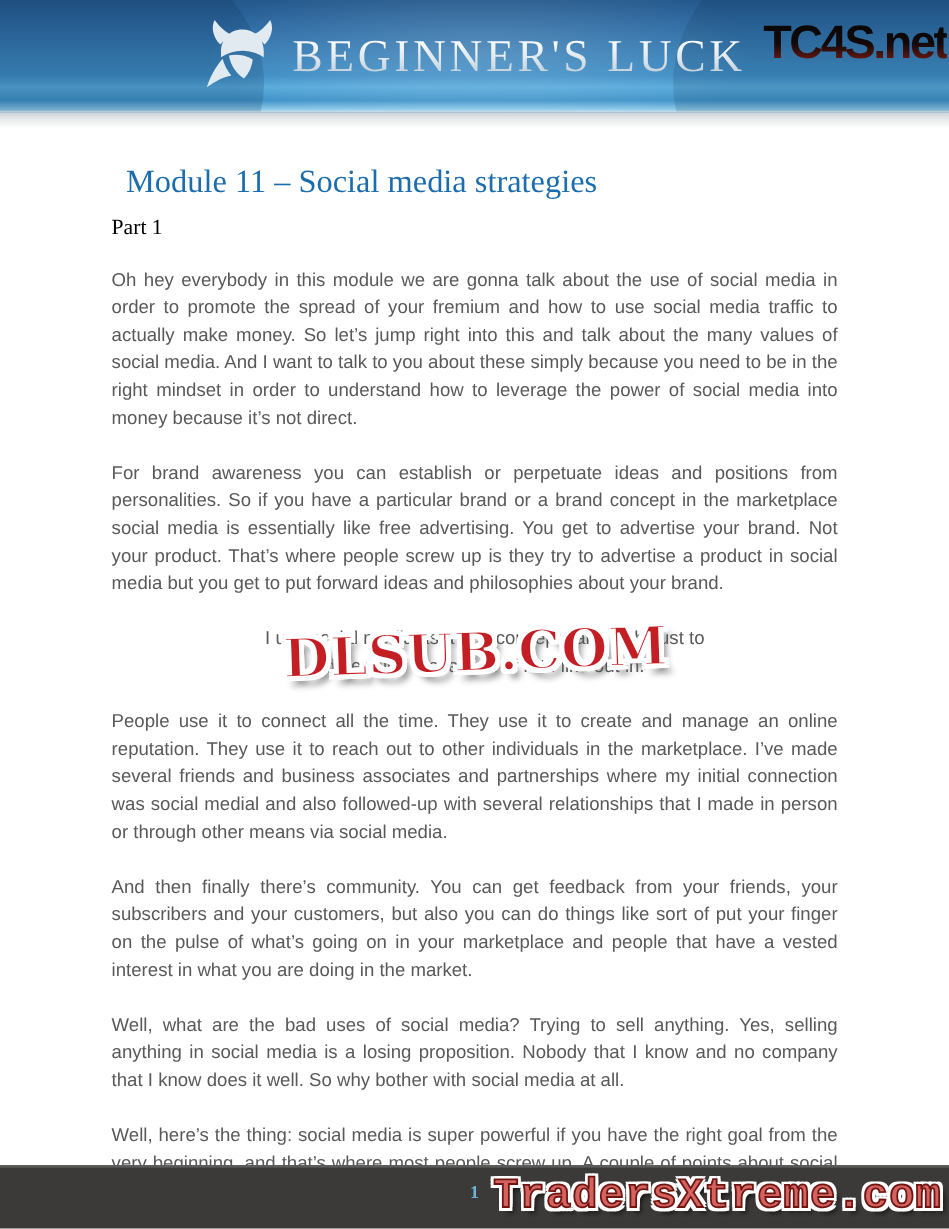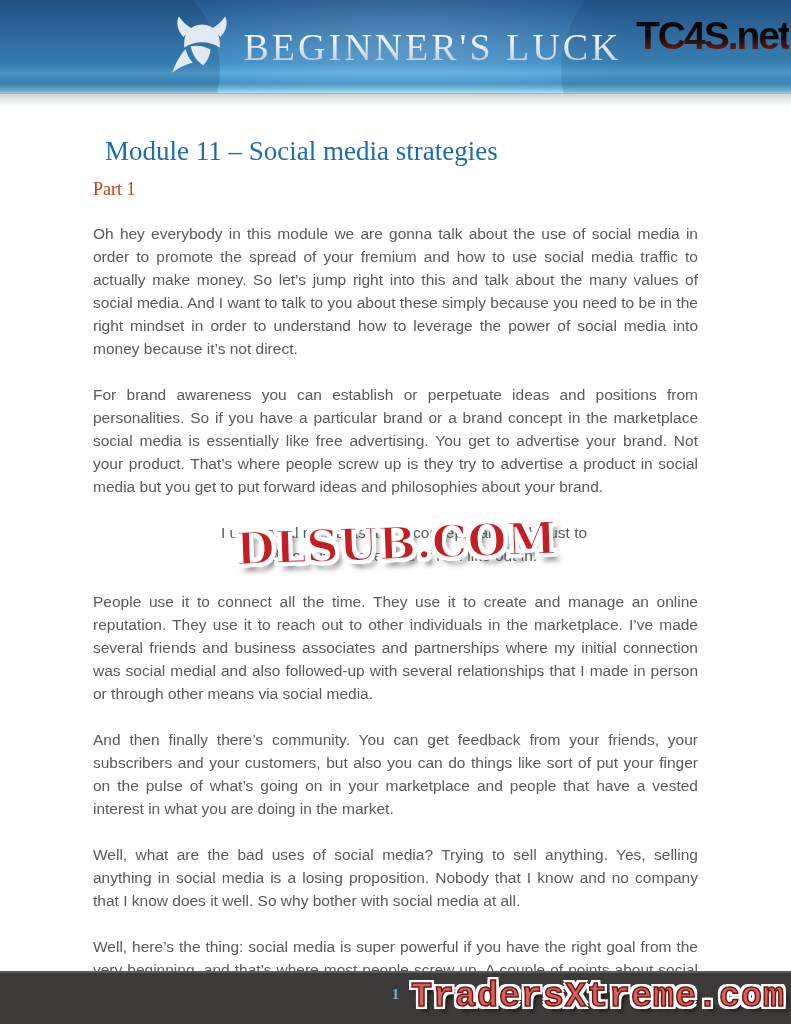--- a/index.html
+++ b/index.html
@@ -51,21 +51,21 @@
   }
 
   
   .content { position:absolute; left:93px; top:124px; width:605px; }
   .doc-title {
     margin:12px; font-family:"Liberation Serif", serif; font-weight:normal;
     font-size:27px; line-height:1.15; color:#1b6dad;
   }
   .doc-subtitle {
     margin:5px 0 0 0; font-family:"Liberation Serif", serif;
-    font-size:18px; color:#c2410c;
+    font-size:18px; color:#000000;
   }
   .paragraphs { margin-top:22px; }
   .para {
     margin:0 0 23px 0; font-size:15.5px; line-height:23px;
     color:#595959; text-align:justify;
   }
   .obscured { position:relative; }
   .obscured-row { display:flex; justify-content:center;margin-left:17px; }
 
   .dlsub-watermark {

